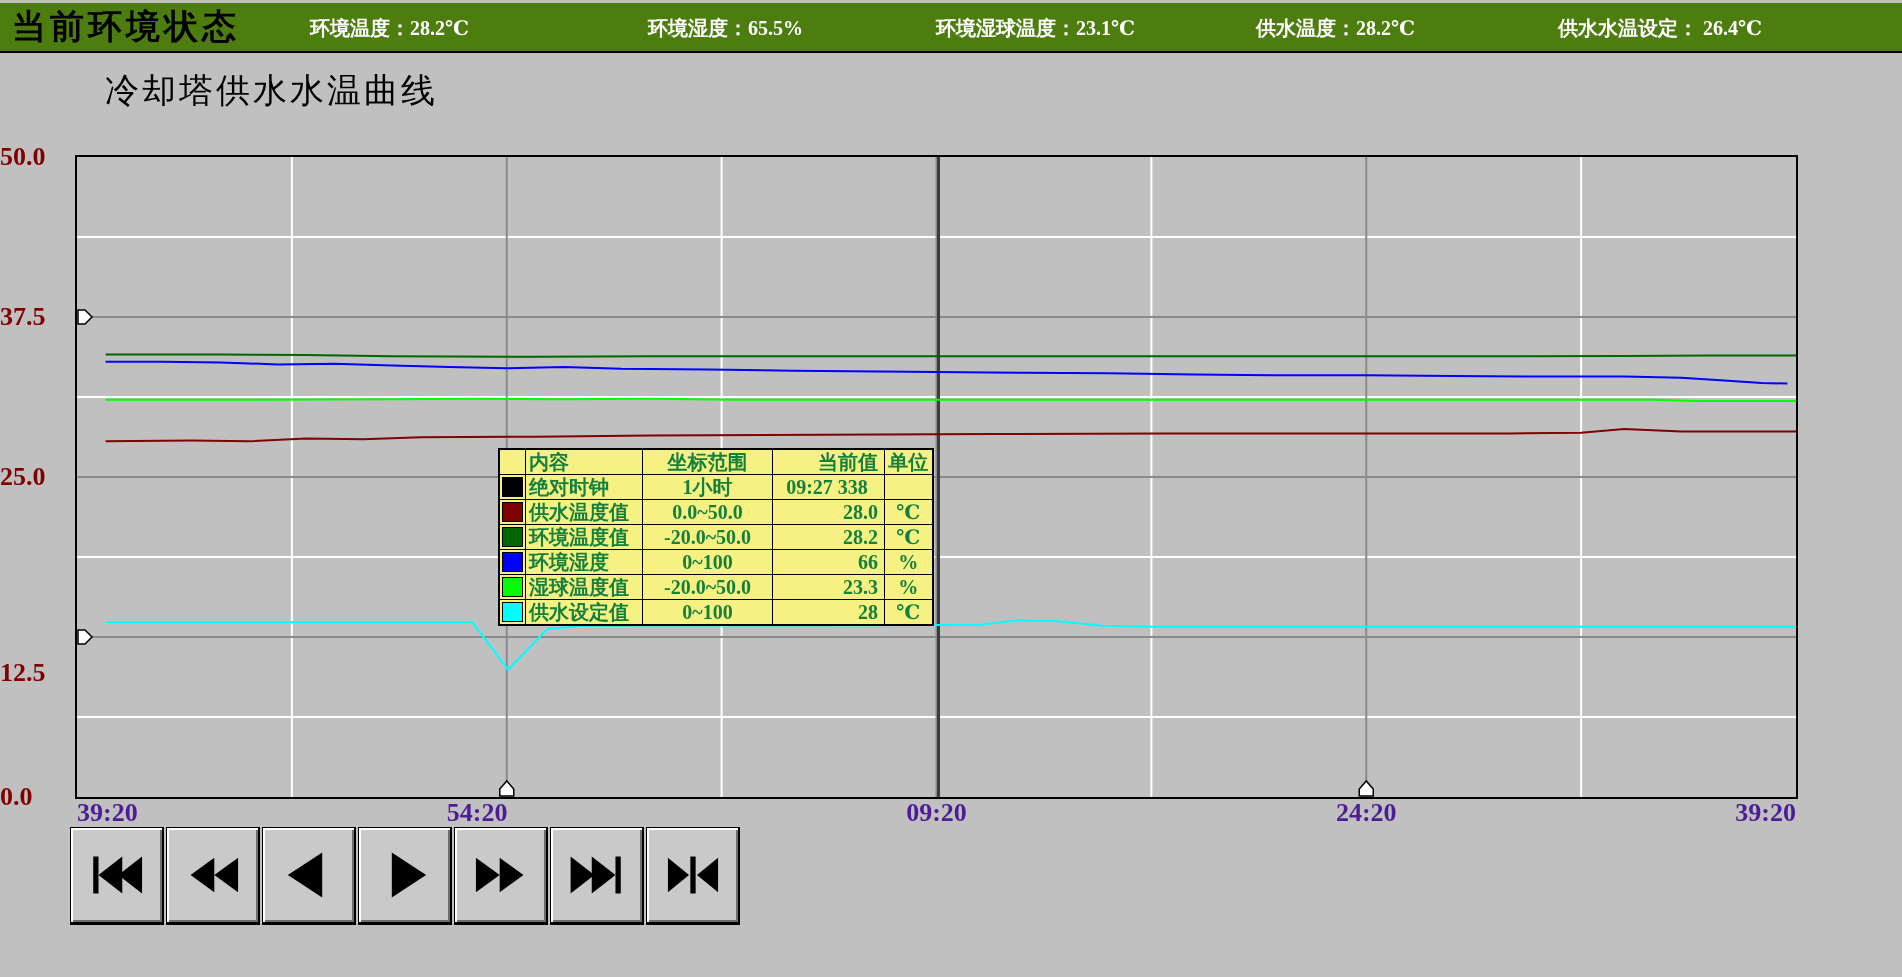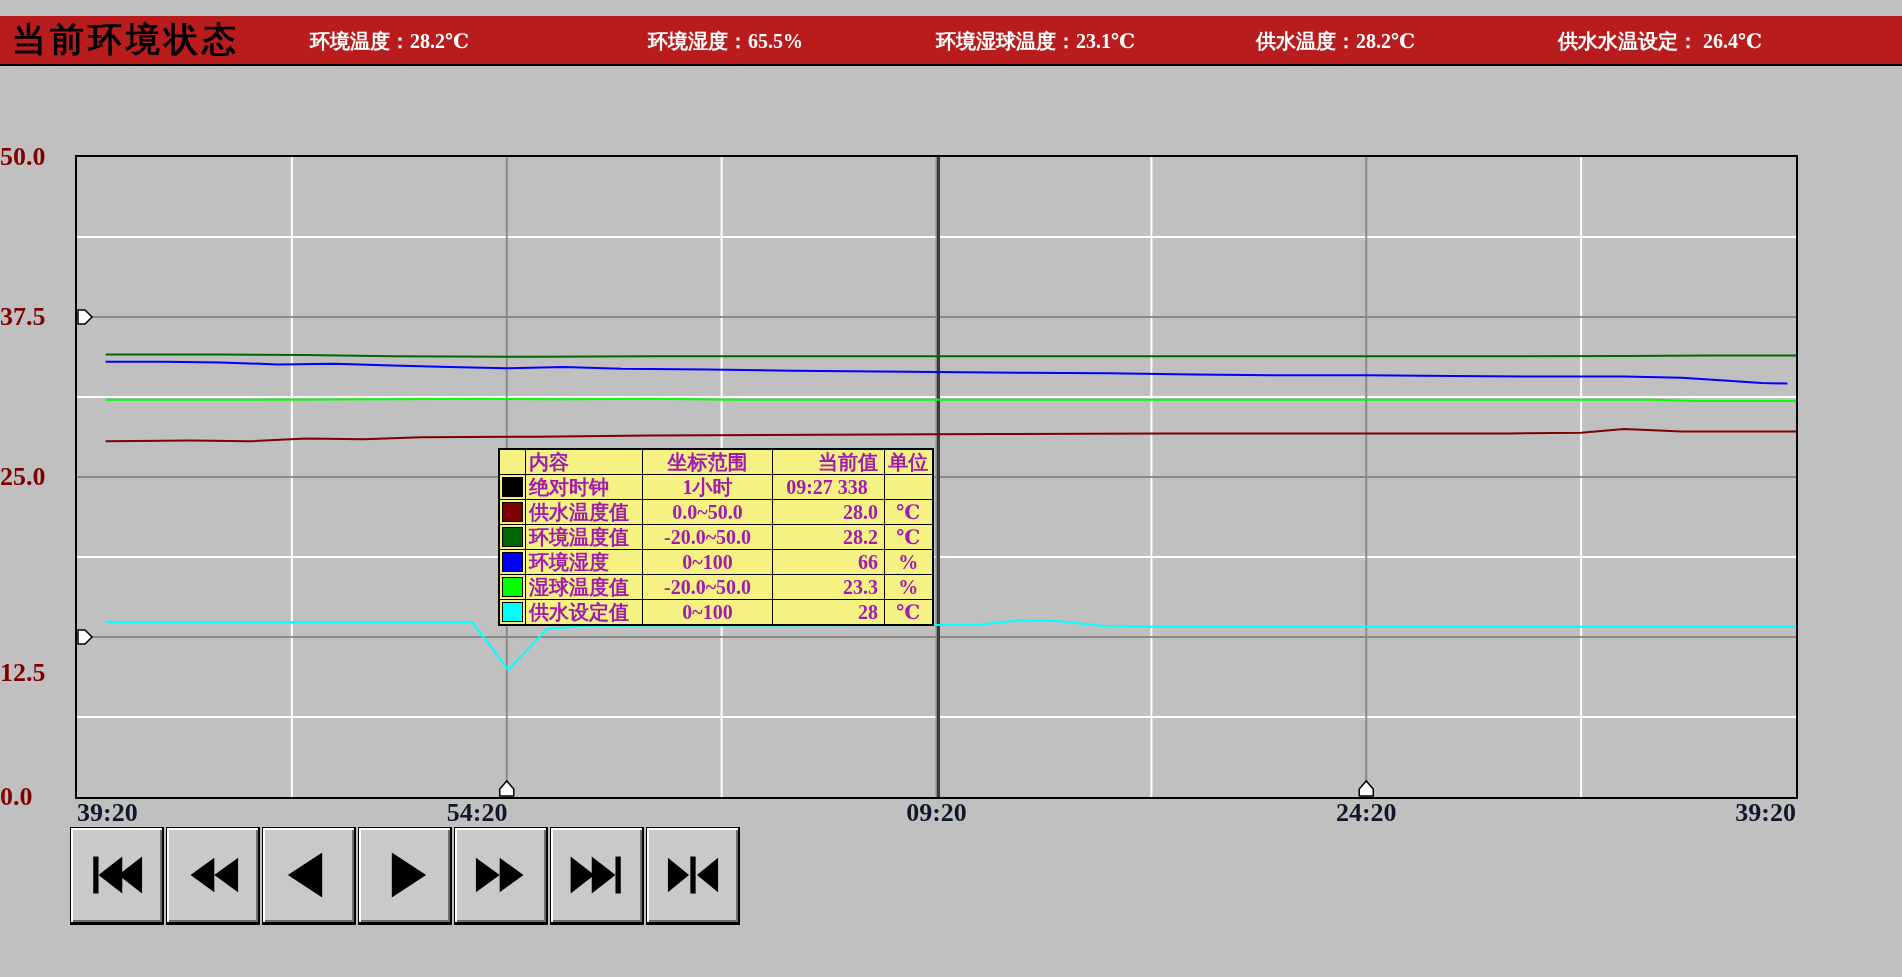--- a/index.html
+++ b/index.html
@@ -1,40 +1,40 @@
 <!DOCTYPE html>
 <html><head>
 <meta charset="utf-8">
 <style>
   html,body{margin:0;padding:0;background:#C0C0C0;}
   #screen{position:relative;width:1902px;height:977px;background:#C0C0C0;overflow:hidden;
           font-family:"Liberation Serif","DejaVu Serif",serif;}
 
   
-  #topbar{position:absolute;left:0;top:16px;width:1902px;height:50px;background:#b91c1c;
+  #topbar{position:absolute;left:0;top:3px;width:1902px;height:50px;background:#4d7c0f;
           border-bottom:2px solid #000;box-sizing:border-box;}
   #topbar .main-title{position:absolute;left:12px;top:0;height:48px;line-height:48px;
           font-size:34px;font-weight:bold;color:#000;letter-spacing:4px;}
   .readout{position:absolute;top:0;height:48px;line-height:50px;color:#FFF;
           font-size:20px;font-weight:bold;white-space:pre;margin-left:28px;}
 
   
   #chart-title{position:absolute;left:105px;top:68px;font-size:34px;color:#000;letter-spacing:3px;}
 
   
   #plot{position:absolute;left:77px;top:157px;width:1719px;height:640px;
         border:2px solid #000;box-sizing:content-box;margin-left:-2px;margin-top:-2px;}
   #plot svg{display:block;}
   .ylabel{position:absolute;width:70px;text-align:left;font-size:26px;font-weight:bold;
         color:#800000;line-height:30px;}
-  .xlabel{position:absolute;top:799px;font-size:26px;font-weight:bold;color:#0f172a;line-height:28px;white-space:nowrap;}
+  .xlabel{position:absolute;top:799px;font-size:26px;font-weight:bold;color:#4c1d95;line-height:28px;white-space:nowrap;}
 
   
   #legend{position:absolute;left:498px;top:448px;border-collapse:collapse;background:#F6F183;
-        font-size:20px;font-weight:bold;color:#a21caf;table-layout:fixed;border:2px solid #000;}
+        font-size:20px;font-weight:bold;color:#15803d;table-layout:fixed;border:2px solid #000;}
   #legend td{border:1px solid #000;height:24px;padding:0 3px;box-sizing:border-box;
         white-space:nowrap;overflow:hidden;line-height:24px;}
   #legend td.sw{width:26px;padding:2px;}
   #legend td.c-name{width:117px;text-align:left;}
   #legend td.c-range{width:130px;text-align:center;}
   #legend td.c-value{width:112px;text-align:right;padding-right:6px;}
   #legend td.c-unit{width:48px;text-align:center;}
   .swatch{width:19px;height:18px;border:1px solid #000;margin:0 auto;}
 
   
@@ -48,20 +48,21 @@
 </head>
 <body>
 
 <div id="screen">
 
   <div id="topbar">
     <span class="main-title">当前环境状态</span>
     <span id="readouts"><span class="readout" style="left: 282px;">环境温度：28.2℃</span><span class="readout" style="left: 620px;">环境湿度：65.5%</span><span class="readout" style="left: 908px;">环境湿球温度：23.1℃</span><span class="readout" style="left: 1228px;">供水温度：28.2℃</span><span class="readout" style="left: 1530px;">供水水温设定： 26.4℃</span></span>
   </div>
 
+  <div id="chart-title">冷却塔供水水温曲线</div>
 
   <div id="plot">
     <svg id="plot-svg" width="1719" height="640" viewBox="0 0 1719 640">
         <line x1="214.875" y1="0" x2="214.875" y2="640" stroke="#FFFFFF" stroke-width="2"></line>
         <line x1="644.625" y1="0" x2="644.625" y2="640" stroke="#FFFFFF" stroke-width="2"></line>
         <line x1="1074.375" y1="0" x2="1074.375" y2="640" stroke="#FFFFFF" stroke-width="2"></line>
         <line x1="1504.125" y1="0" x2="1504.125" y2="640" stroke="#FFFFFF" stroke-width="2"></line>
         <line x1="0" y1="80" x2="1719" y2="80" stroke="#FFFFFF" stroke-width="2"></line>
         <line x1="0" y1="240" x2="1719" y2="240" stroke="#FFFFFF" stroke-width="2"></line>
         <line x1="0" y1="400" x2="1719" y2="400" stroke="#FFFFFF" stroke-width="2"></line>

